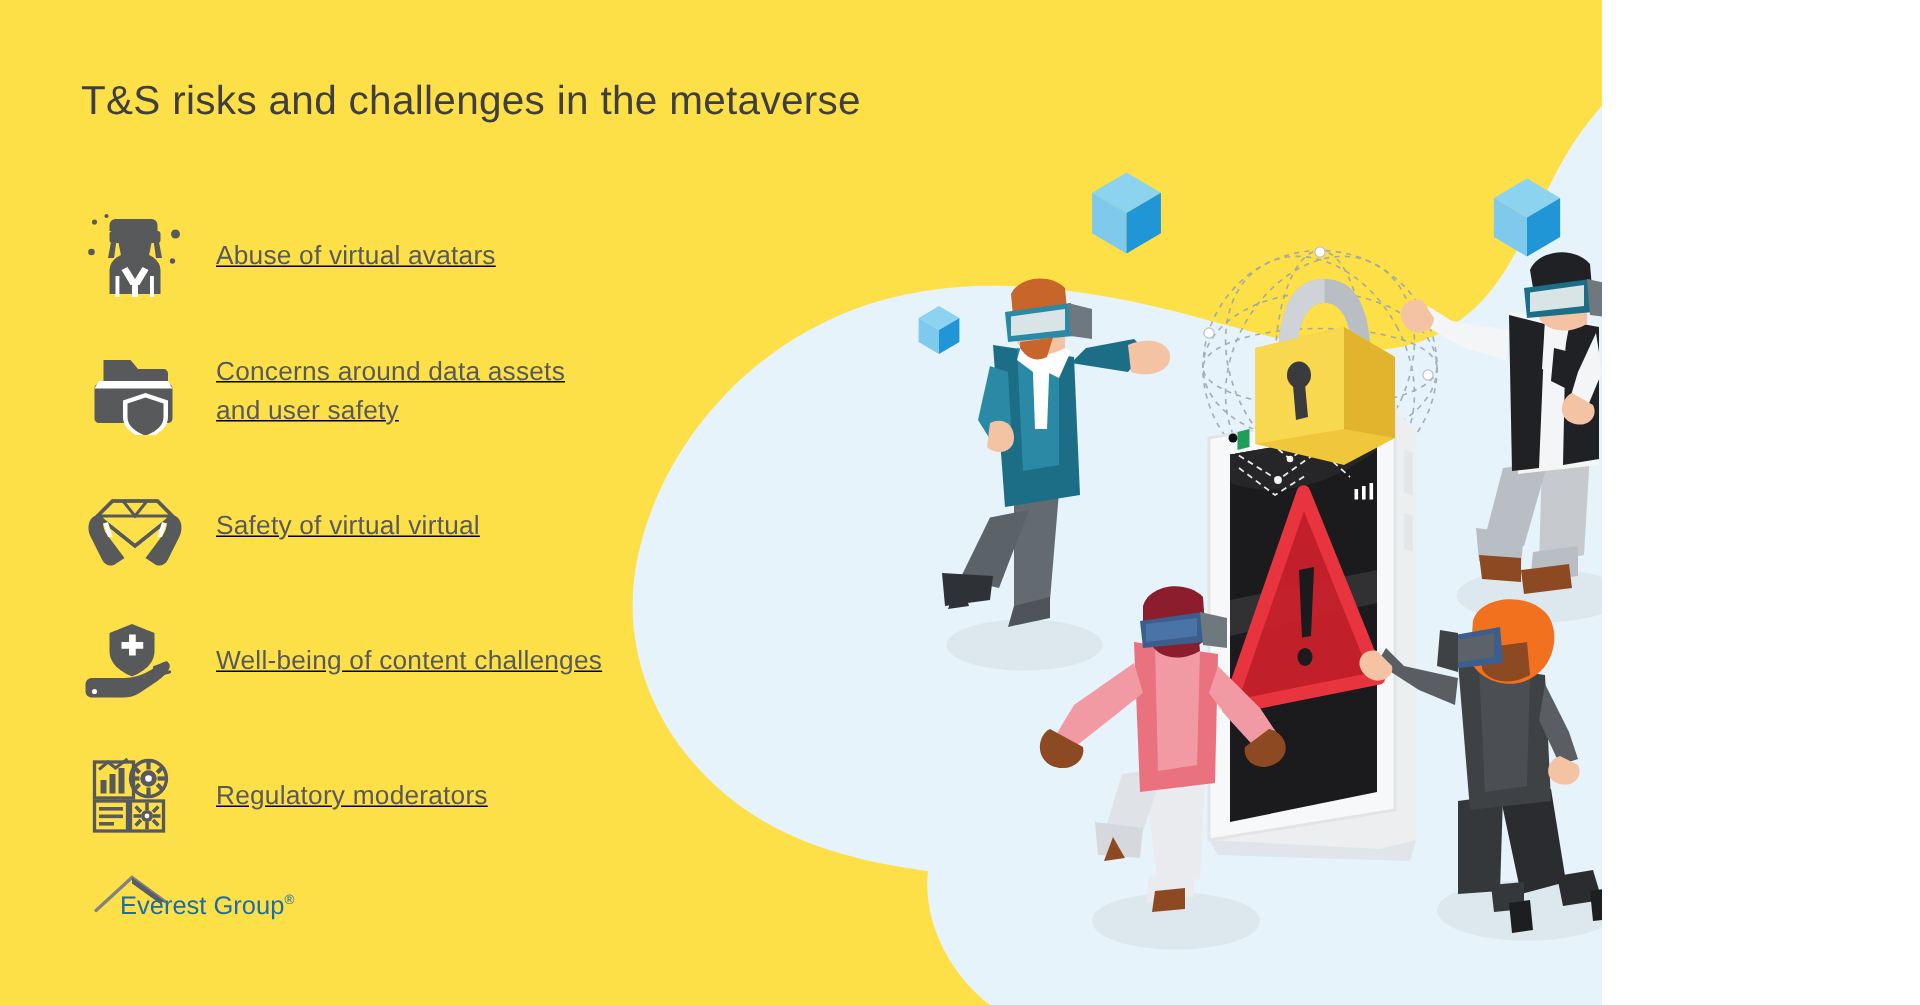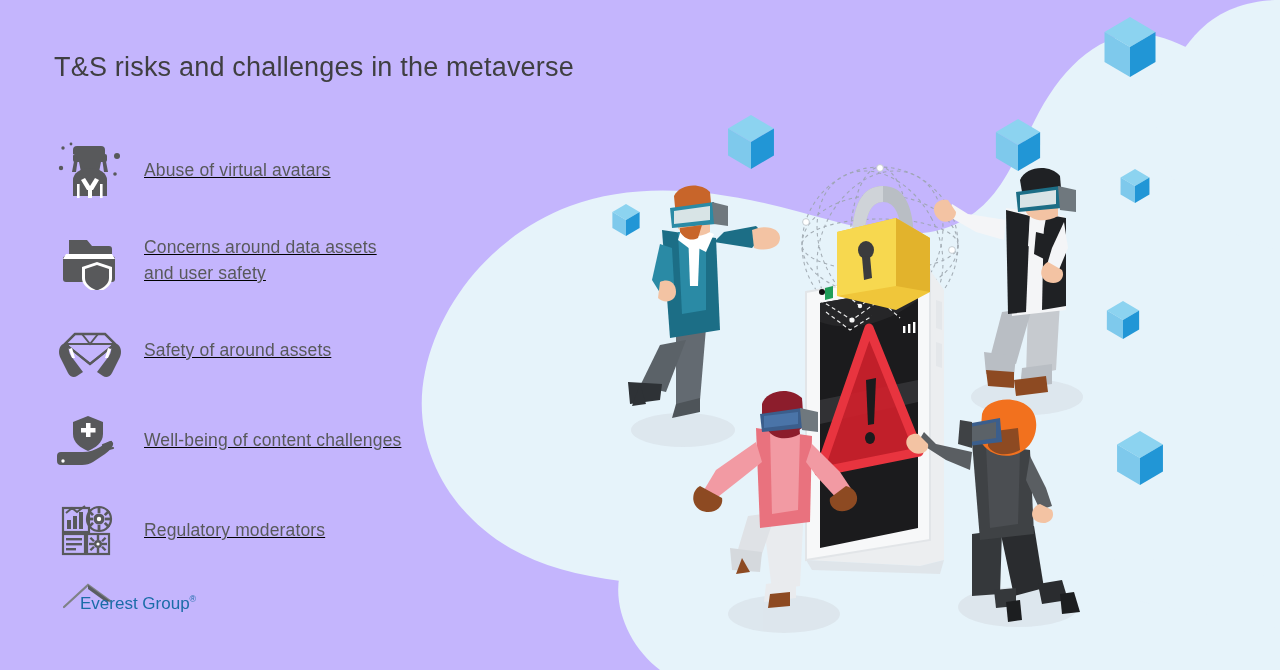--- a/index.html
+++ b/index.html
@@ -9,23 +9,23 @@
   }
   body {
     width: 1280px;
     height: 670px;
     overflow: hidden;
     font-family: "Liberation Sans", sans-serif;
     position: relative;
   }
   #slide {
     position: relative;
-    width: 1280px;
+    width: 1068px;
     height: 670px;
-    background: #c4b5fd;
+    background: #fde047;
     overflow: hidden;
   }
   #artwork {
     position: absolute;
     inset: 0;
     width: 1280px;
     height: 670px;
   }
   .title {
     position: absolute;
@@ -423,21 +423,21 @@
             <path d="M27,12 l8,10 l8,-10" fill="none" stroke="#58595b" stroke-width="2"></path>
             <path d="M10,22 l25,20 l25,-20" fill="none" stroke="#58595b" stroke-width="2"></path>
 
             <path d="M8,22 c-4,2 -5,8 -3,13 l8,16 c2,4 6,5 9,3 l6,-4 l-12,-16 c-2,-3 -3,-8 -2,-12 z"></path>
             <path d="M62,22 c4,2 5,8 3,13 l-8,16 c-2,4 -6,5 -9,3 l-6,-4 l12,-16 c2,-3 3,-8 2,-12 z"></path>
             <path d="M17,26 l3,10 l-3,0 l-3,-9 z" fill="#ffffff"></path>
             <path d="M53,26 l-3,10 l3,0 l3,-9 z" fill="#ffffff"></path>
           </g>
         </svg>
       </span>
-      <span class="bullet-label">Safety of around assets</span>
+      <span class="bullet-label">Safety of virtual virtual</span>
     </div>
 
     <div class="bullet">
       <span class="bullet-icon">
         <svg width="70" height="58" viewBox="0 0 70 58">
           <g fill="#58595b">
 
             <path d="M33,4 l15,6 v12 c0,9 -8,14 -15,17 c-7,-3 -15,-8 -15,-17 v-12 z"></path>
             <rect x="31" y="11" width="4.5" height="14" fill="#ffffff"></rect>
             <rect x="26" y="16" width="14.5" height="4.5" fill="#ffffff"></rect>

